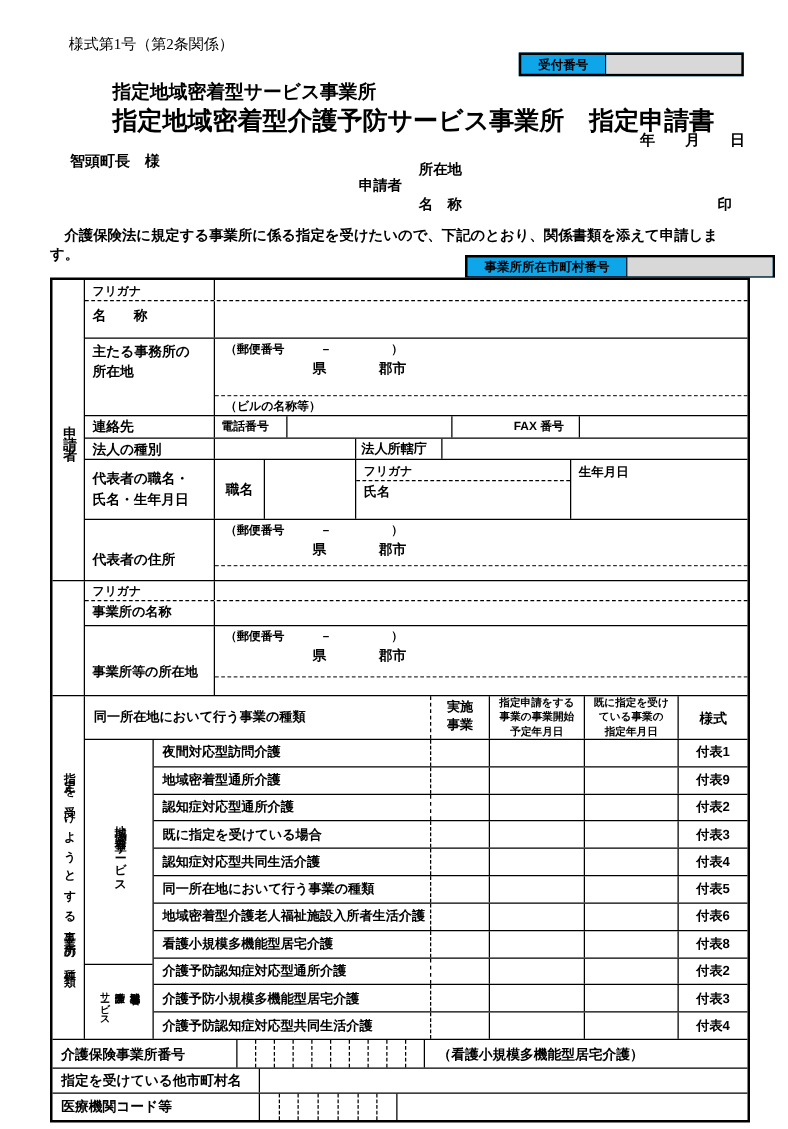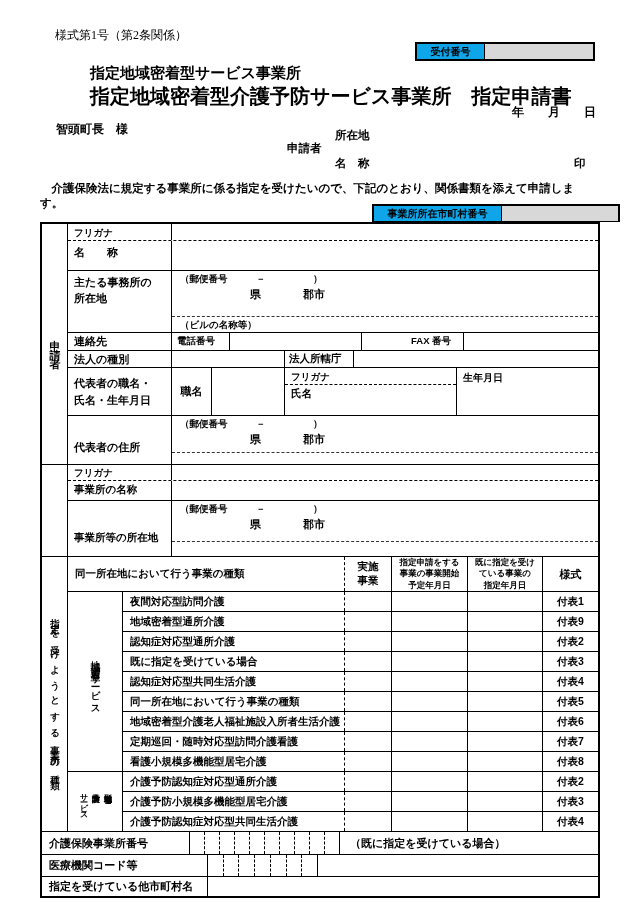--- a/index.html
+++ b/index.html
@@ -273,27 +273,20 @@
             <div class="c-form bls cc" style="font-size:10.5px;">付表5</div>
           </div>
           <div class="svc">
             <div class="svc-name">地域密着型介護老人福祉施設入所者生活介護</div>
             <div class="c-impl bld"></div>
             <div class="c-d1 bls"></div>
             <div class="c-d2 bls"></div>
             <div class="c-form bls cc" style="font-size:10.5px;">付表6</div>
           </div>
           <div class="svc">
-            <div class="svc-name">定期巡回・随時対応型訪問介護看護</div>
-            <div class="c-impl bld"></div>
-            <div class="c-d1 bls"></div>
-            <div class="c-d2 bls"></div>
-            <div class="c-form bls cc" style="font-size:10.5px;">付表7</div>
-          </div>
-          <div class="svc">
             <div class="svc-name">看護小規模多機能型居宅介護</div>
             <div class="c-impl bld"></div>
             <div class="c-d1 bls"></div>
             <div class="c-d2 bls"></div>
             <div class="c-form bls cc" style="font-size:10.5px;">付表8</div>
           </div>
           <div class="svc">
             <div class="svc-name">介護予防認知症対応型通所介護</div>
             <div class="c-impl bld"></div>
             <div class="c-d1 bls"></div>
@@ -327,35 +320,35 @@
       <div class="ncell"></div>
       <div class="ncell"></div>
       <div class="ncell"></div>
       <div class="ncell"></div>
       <div class="ncell"></div>
       <div class="ncell"></div>
       <div class="ncell"></div>
       <div class="ncell"></div>
       <div class="ncell"></div>
     </div>
-    <div class="cl" style="flex:1; padding-left:10px;">（既に指定を受けている場合）</div>
+    <div class="cl" style="flex:1; padding-left:10px;">（看護小規模多機能型居宅介護）</div>
+  </div>
+
+  <div class="drow" style="height:20px;">
+    <div class="brs cl" style="width:166px; padding-left:7px;">指定を受けている他市町村名</div>
+    <div style="flex:1;"></div>
   </div>
 
   <div class="drow" style="height:22px;">
     <div class="brs cl" style="width:166px; padding-left:7px;">医療機関コード等</div>
     <div class="numcells" style="width:110px;">
       <div class="ncell"></div>
       <div class="ncell"></div>
       <div class="ncell"></div>
       <div class="ncell"></div>
       <div class="ncell"></div>
       <div class="ncell"></div>
       <div class="ncell"></div>
     </div>
     <div style="flex:1;"></div>
   </div>
 
-  <div class="drow" style="height:20px;">
-    <div class="brs cl" style="width:166px; padding-left:7px;">指定を受けている他市町村名</div>
-    <div style="flex:1;"></div>
-  </div>
-
 </div>
 
 </body></html>

